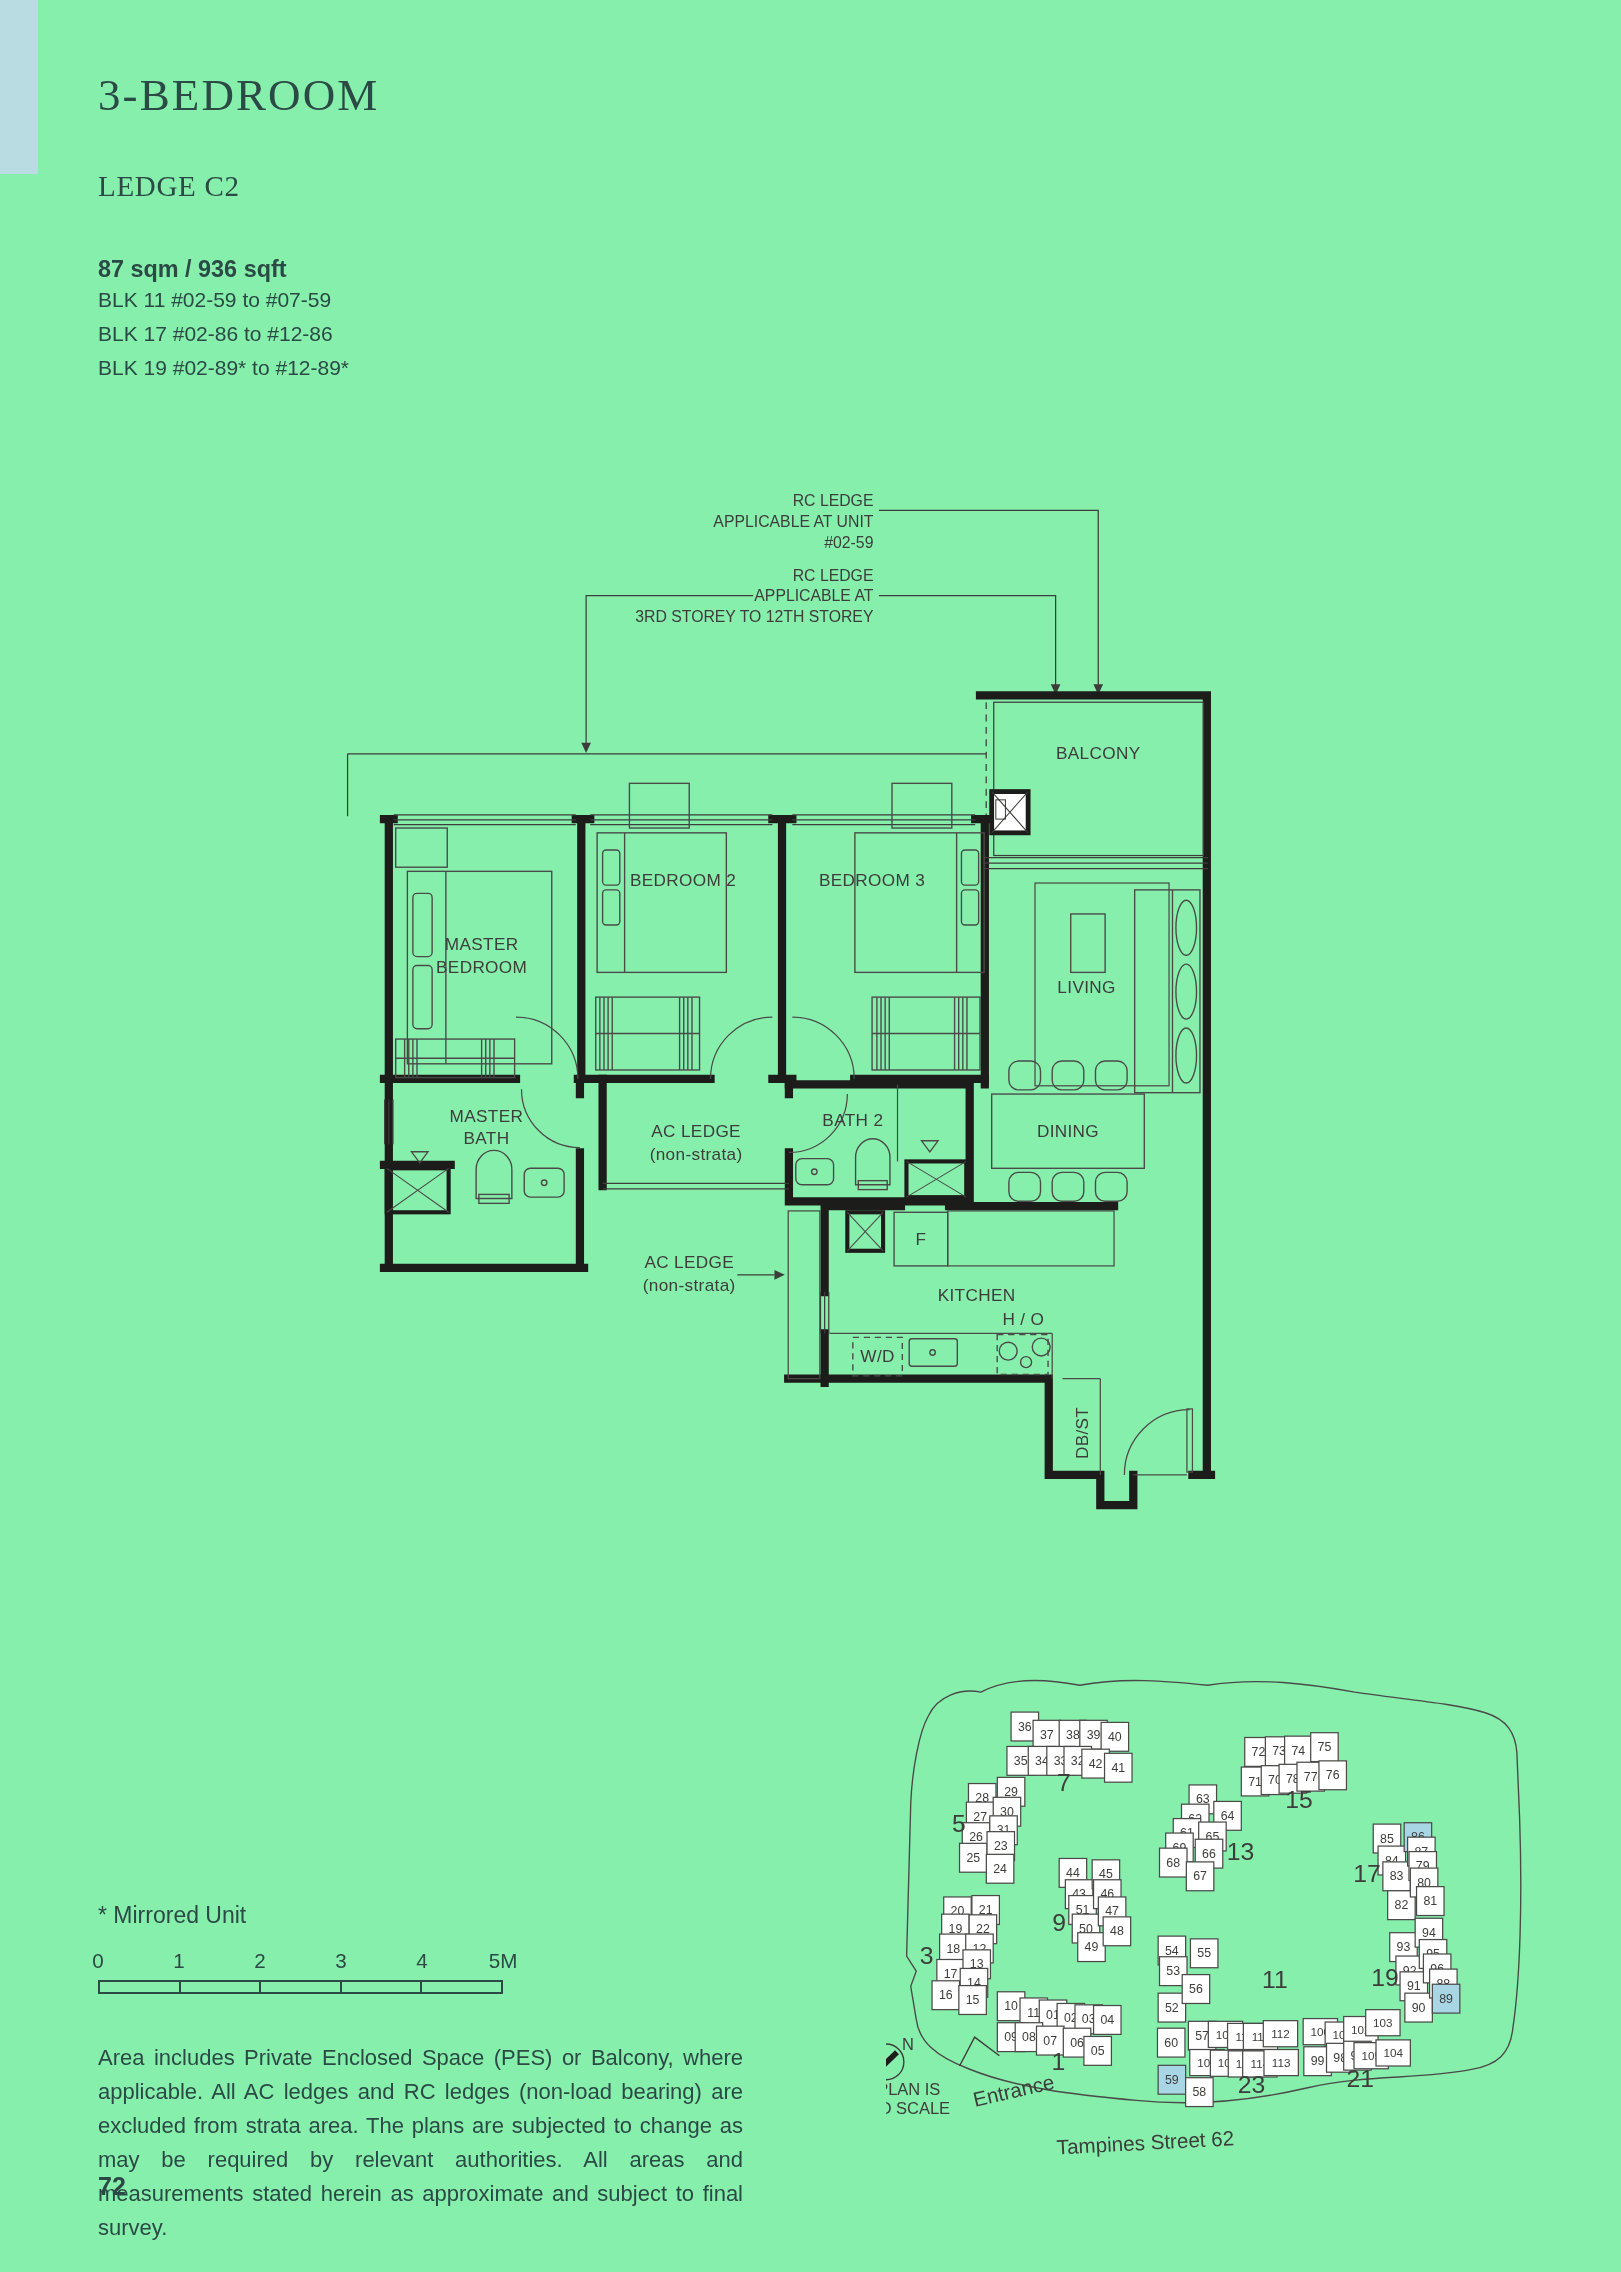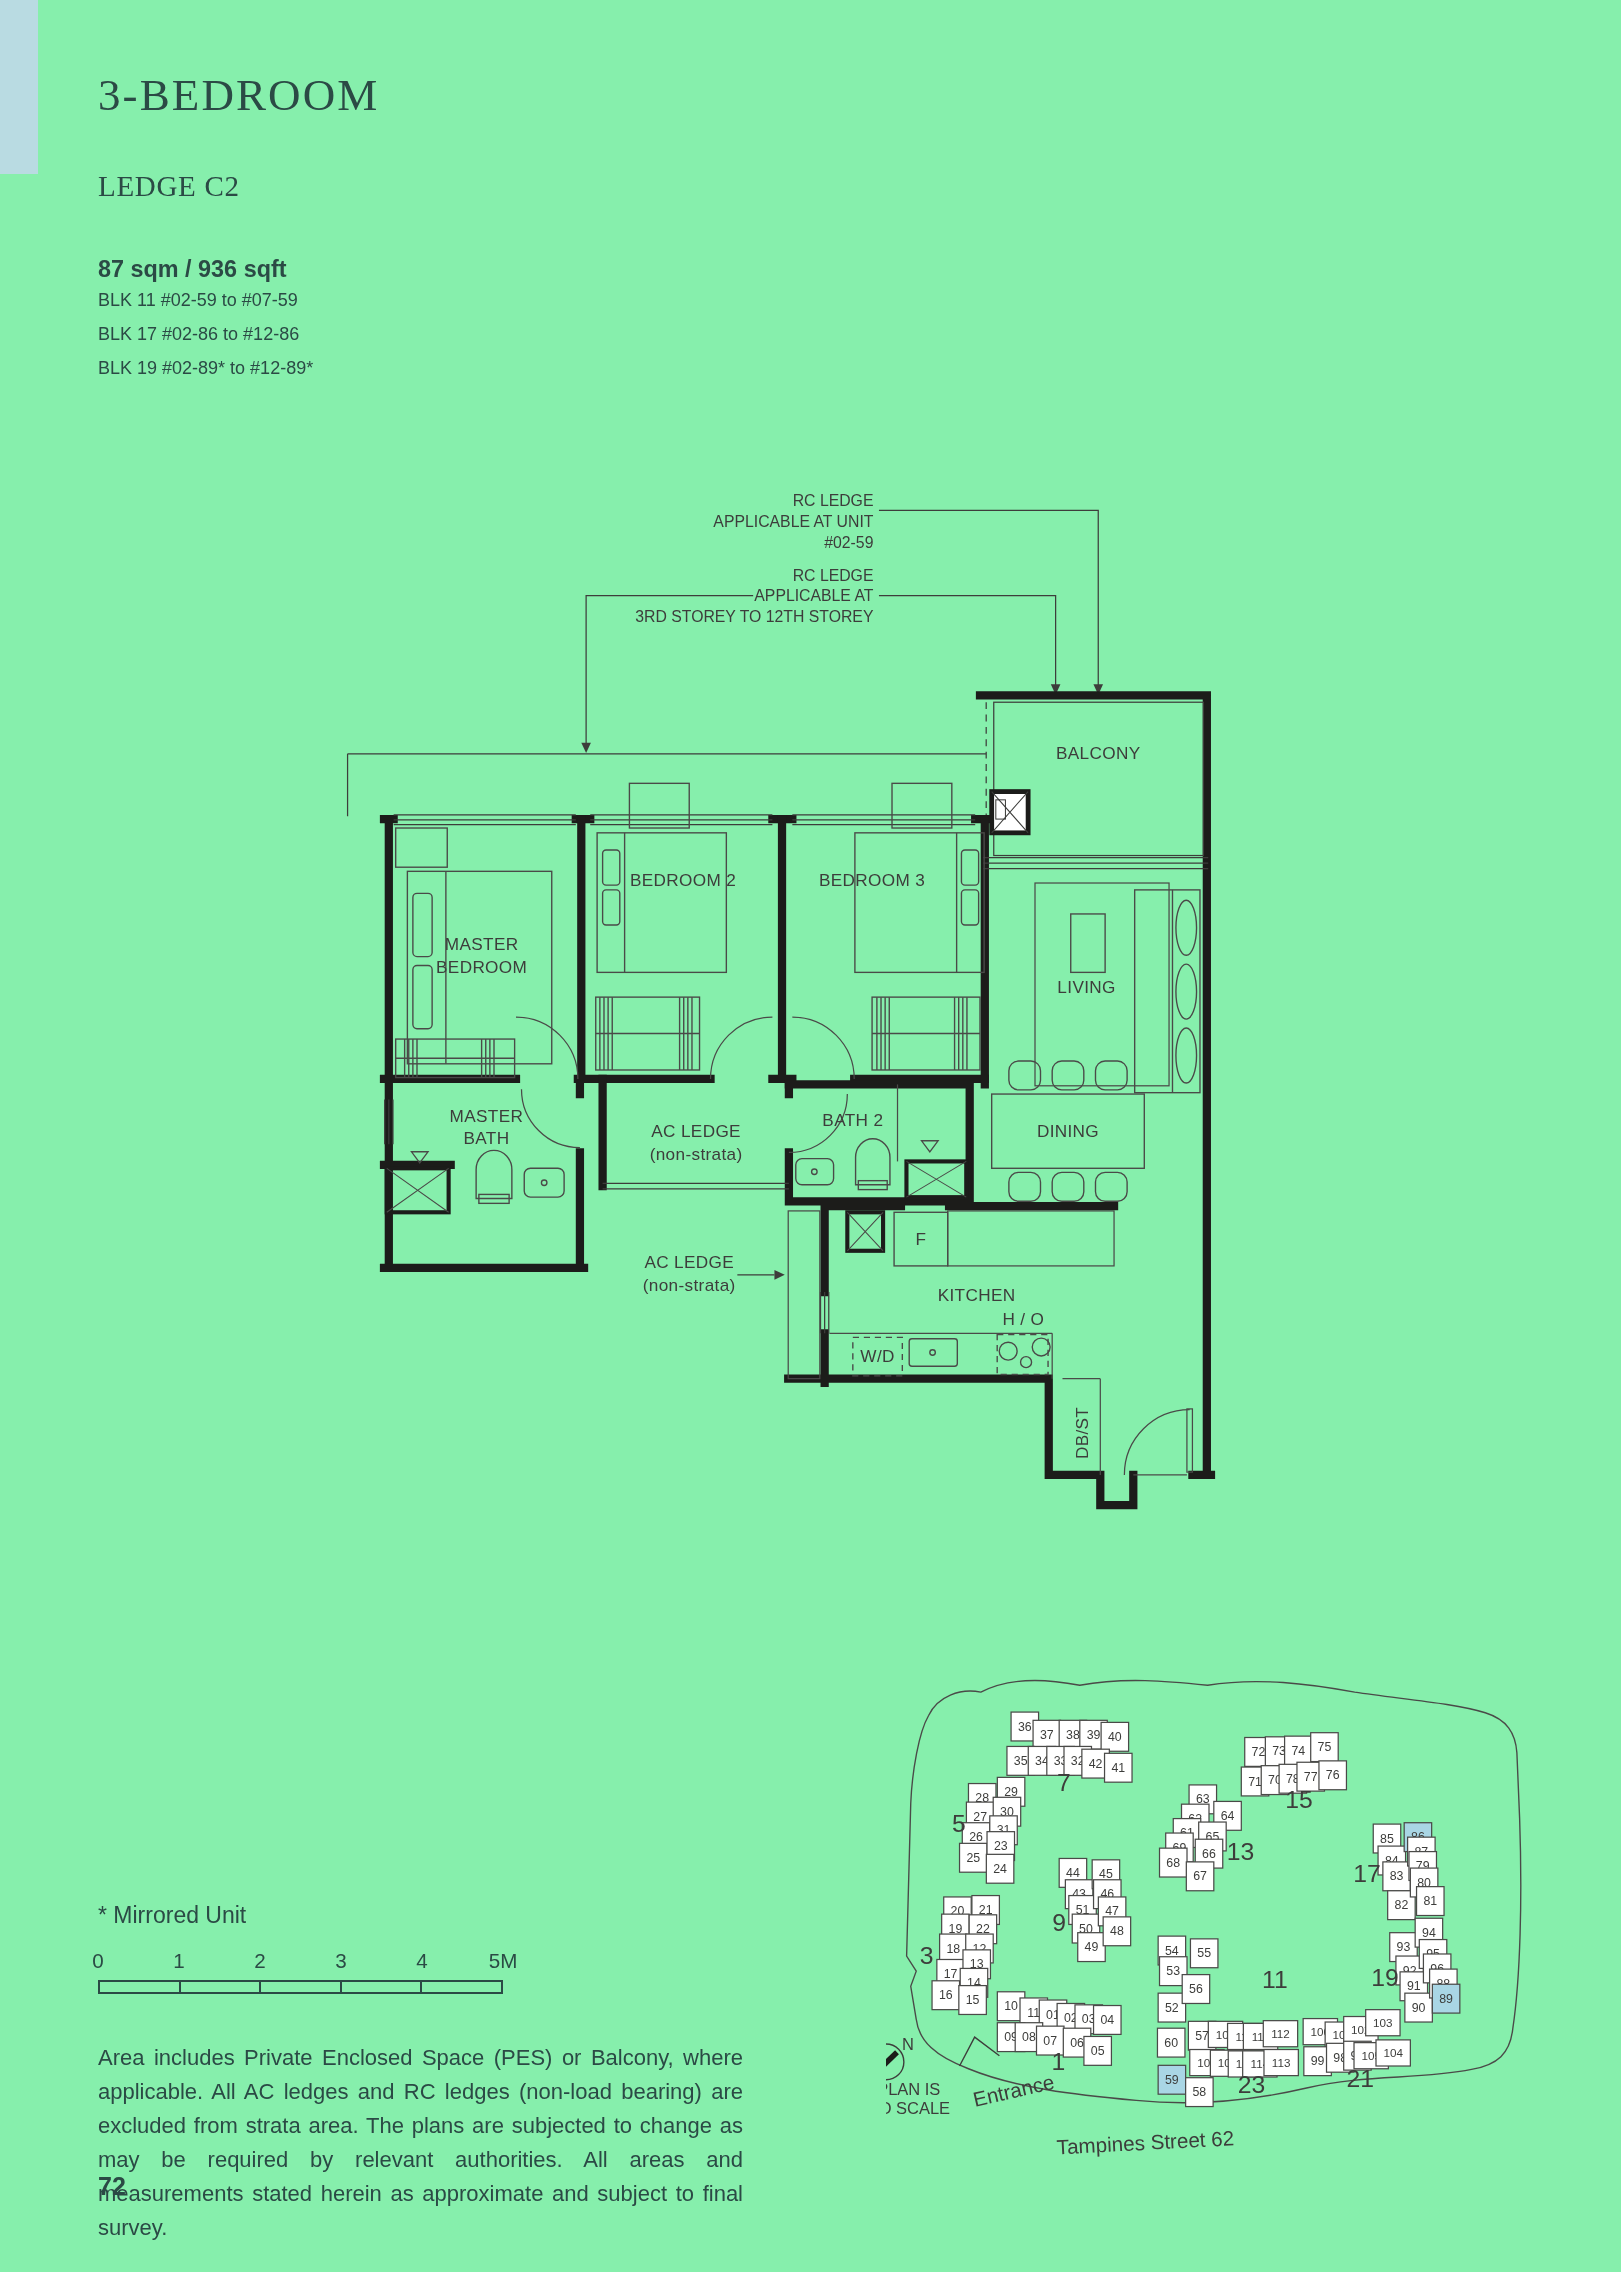--- a/index.html
+++ b/index.html
@@ -4,21 +4,21 @@
 <style>
   html,body{margin:0;padding:0;background:#e8e8e8;}
   .page{position:relative;width:1622px;height:2273px;background:#86efac;overflow:hidden;
         font-family:"Liberation Sans",sans-serif;}
   .accent-bar{position:absolute;left:0;top:0;width:38px;height:174px;background:#b9dbe2;}
   .hdr-title{position:absolute;left:98px;top:69px;font-family:"Liberation Serif",serif;
              font-size:45px;letter-spacing:2.1px;color:#2b4a45;font-weight:400;}
   .hdr-type{position:absolute;left:98px;top:170px;font-family:"Liberation Serif",serif;
             font-size:29px;letter-spacing:0.7px;color:#2b4a45;font-weight:500;}
   .hdr-area{position:absolute;left:98px;top:232px;font-size:23.4px;font-weight:bold;color:#2b4a45;margin-top:24px;}
-  .hdr-blocks{position:absolute;left:98px;top:283px;font-size:18px;color:#2b4a45;line-height:34px;}
+  .hdr-blocks{position:absolute;left:98px;top:283px;font-size:21px;color:#2b4a45;line-height:34px;}
   .mirrored{position:absolute;left:98px;top:1902px;font-size:23px;font-weight:normal;color:#2b4a45;}
   .scale-ticks{position:absolute;left:98px;top:1949px;width:418px;font-size:20.6px;color:#2b4a45;}
   .scale-ticks span{position:absolute;transform:translateX(-50%);}
   .scale-bar{position:absolute;left:98px;top:1980px;width:405px;height:13.7px;
              border:2.1px solid #2b4a45;box-sizing:border-box;display:flex;}
   .scale-bar div{flex:1;border-right:2.1px solid #2b4a45;}
   .scale-bar div:last-child{border-right:none;}
   .disclaimer{position:absolute;left:98px;top:2019px;width:645px;font-size:22px;line-height:34px;
               color:#2b4a45;text-align:justify;}
   .pagenum{position:absolute;left:98px;top:2172px;font-size:25px;font-weight:bold;color:#2b4a45;}

